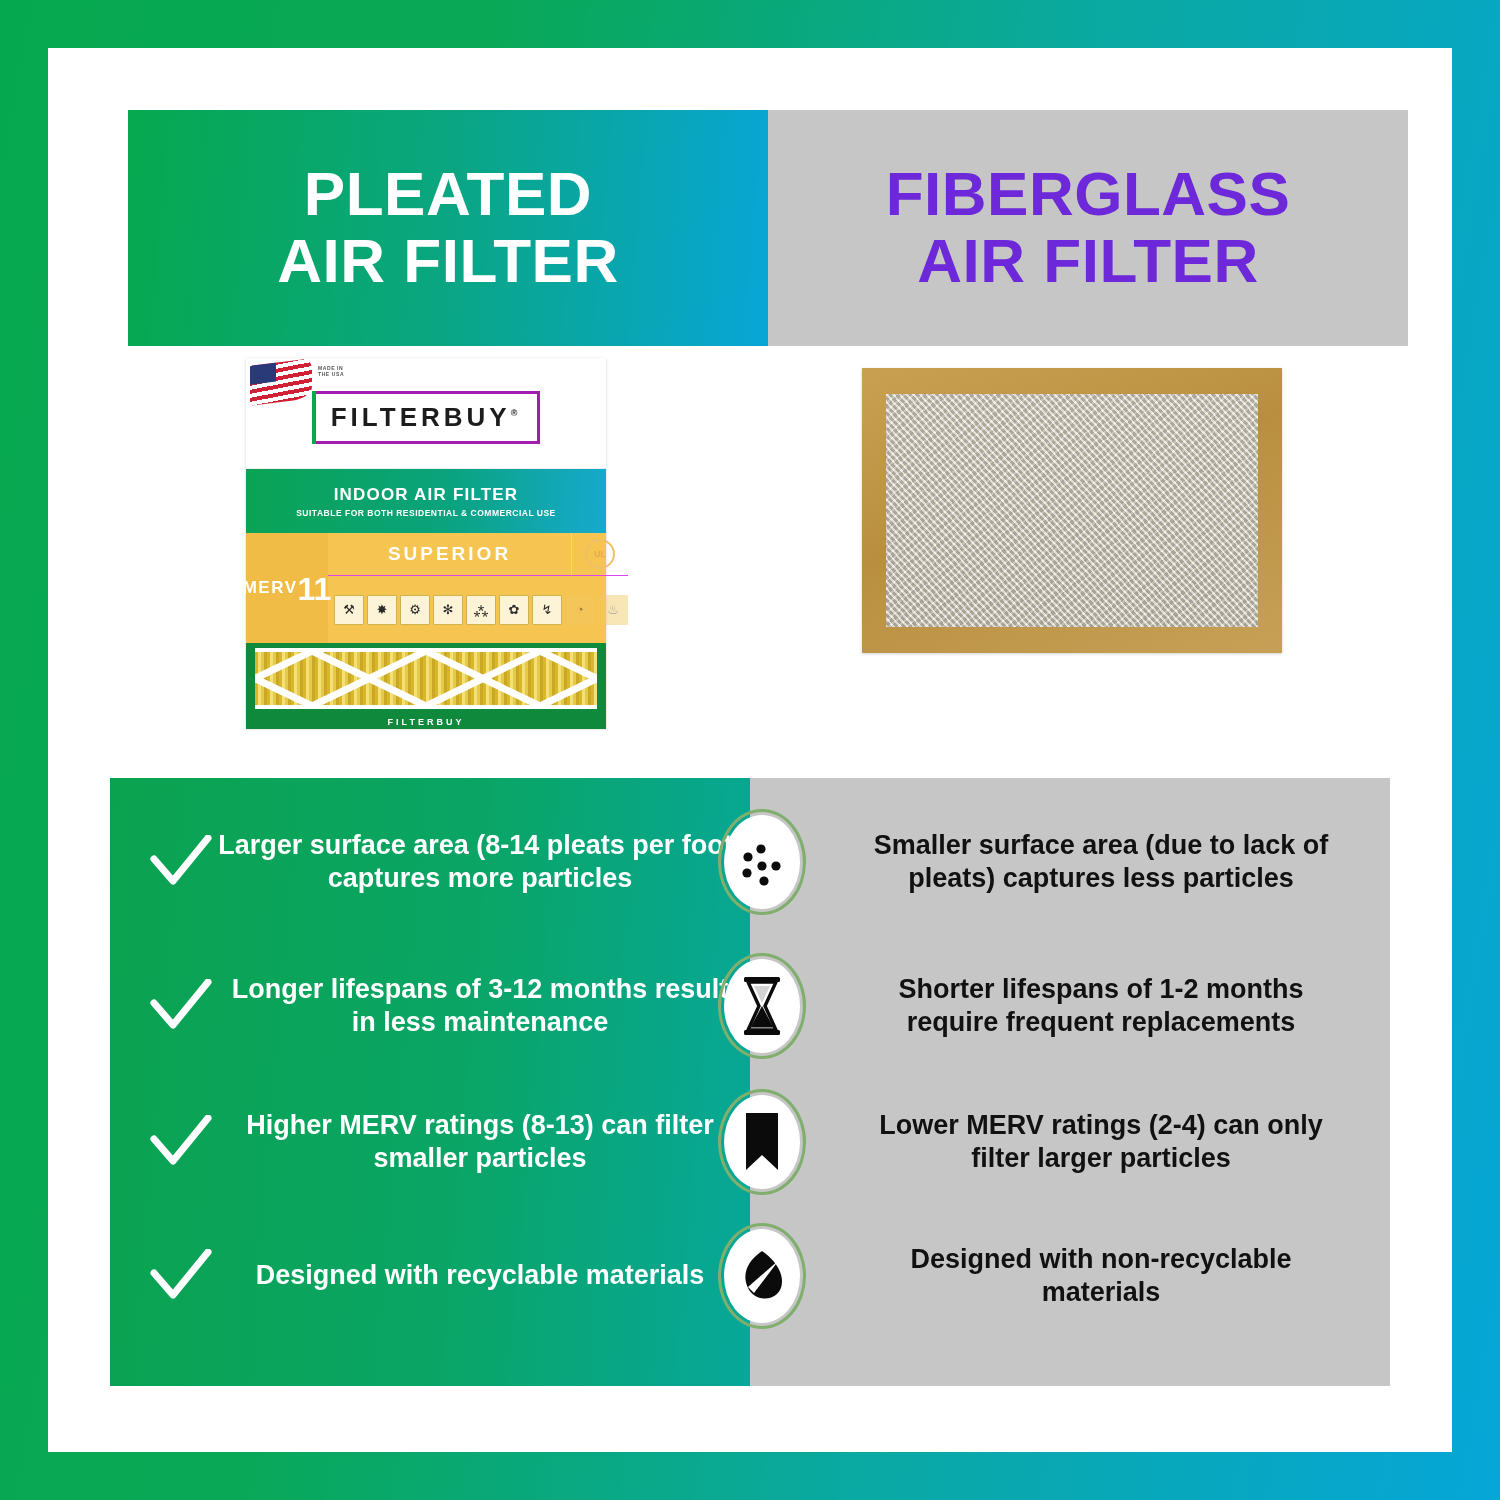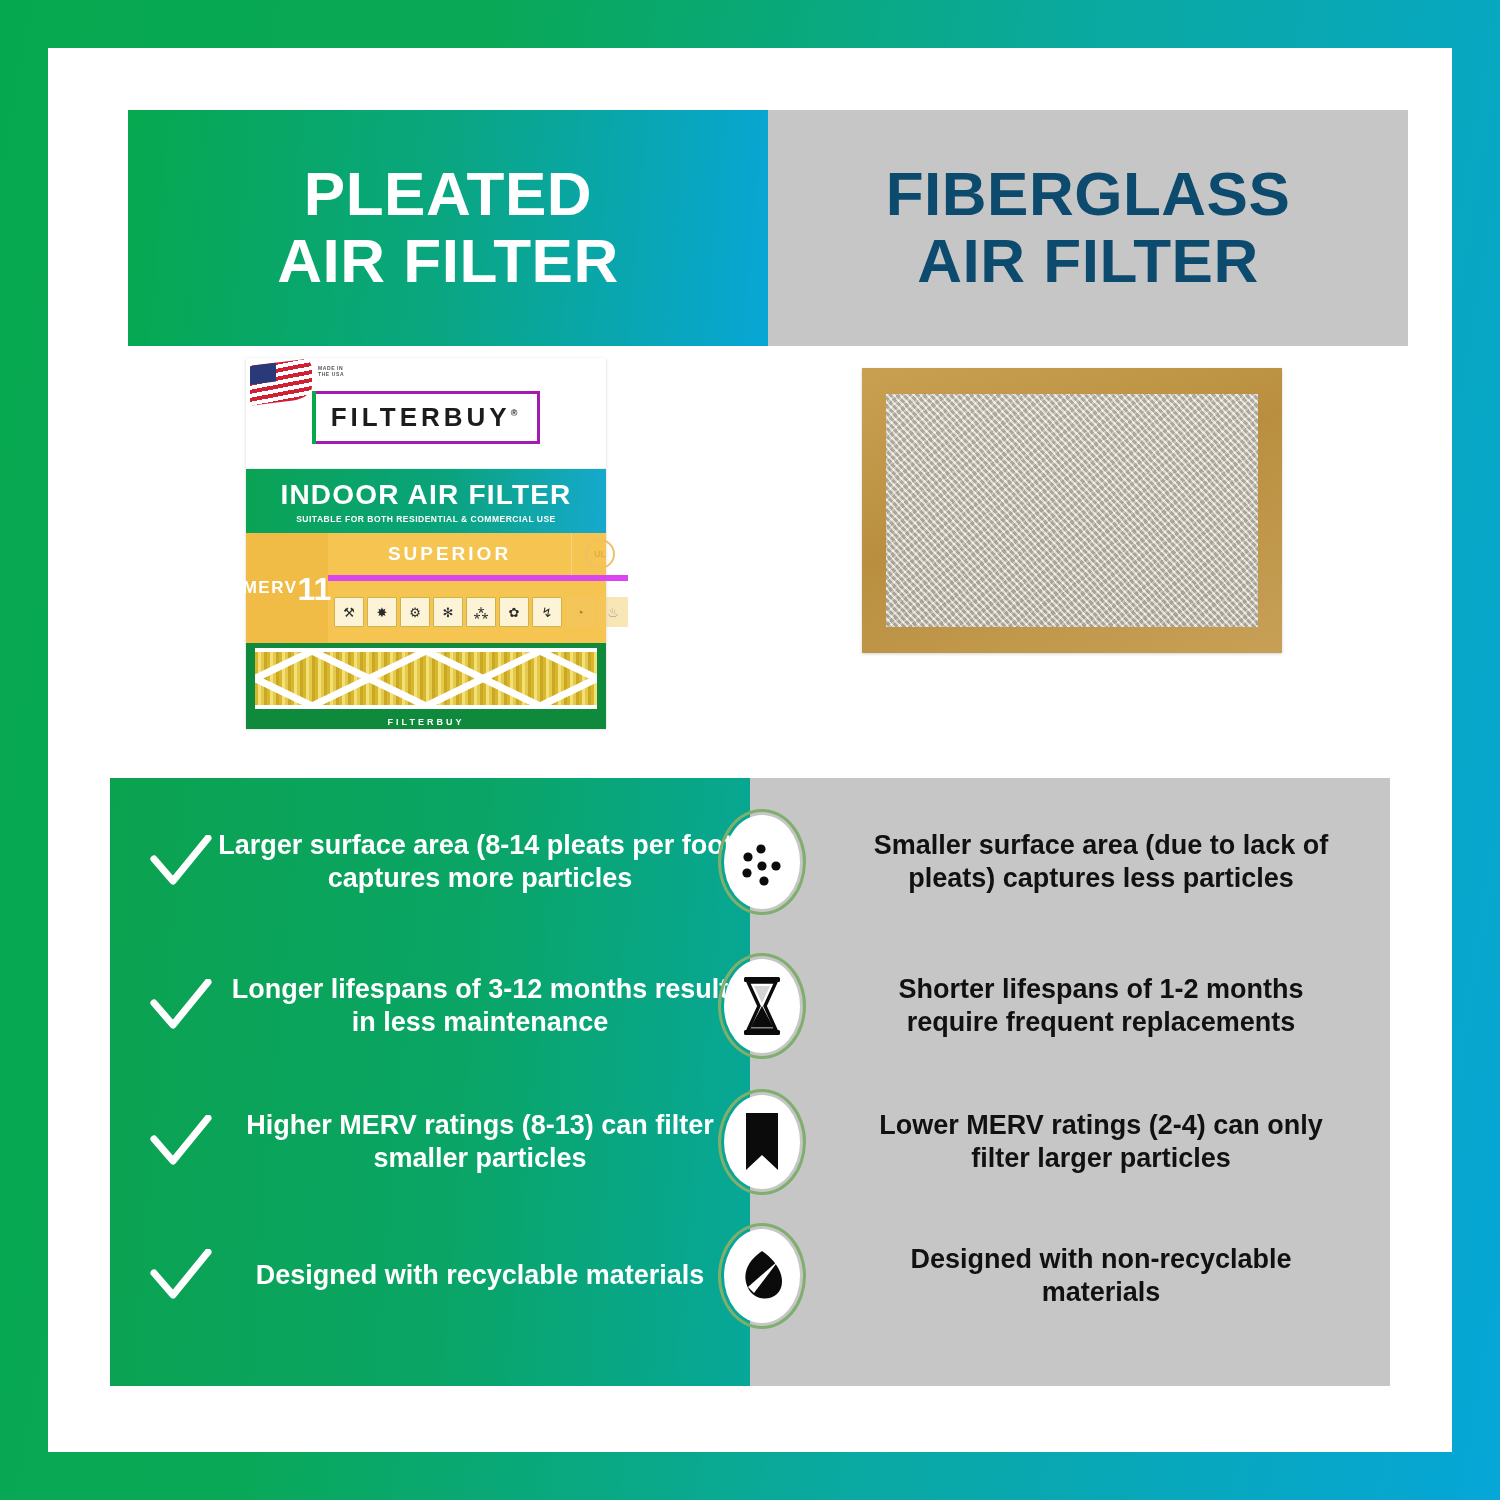--- a/index.html
+++ b/index.html
@@ -37,21 +37,21 @@
   }
   .hdr-right{
     width:640px;height:236px;background:#c6c6c6;
     display:flex;align-items:center;justify-content:center;
   }
   .hdr-title{
     font-size:62px;font-weight:bold;line-height:1.08;
     text-align:center;letter-spacing:0.5px;
   }
   .hdr-left .hdr-title{color:#ffffff;}
-  .hdr-right .hdr-title{color:#0c4a6e;}
+  .hdr-right .hdr-title{color:#6d28d9;}
 
   
   .products{
     position:absolute;left:0;top:236px;width:1280px;height:432px;
     background:#ffffff;display:flex;
   }
   .prod-cell{width:640px;height:432px;position:relative;}
 
   
   .pkg{
@@ -93,37 +93,37 @@
     font-size:26px;font-weight:bold;color:#1c1c1c;letter-spacing:4px;
   }
   .brandtext sup{font-size:9px;vertical-align:super;}
 
   .pkg-green{
     height:64px;
     background:linear-gradient(95deg,#0aa354 0%,#0aa37c 55%,#16a9cf 100%);
     color:#fff;text-align:center;
     display:flex;flex-direction:column;align-items:center;justify-content:center;
   }
-  .pkg-green .l1{font-size:28px;font-weight:bold;letter-spacing:1.2px;}
+  .pkg-green .l1{font-size:17px;font-weight:bold;letter-spacing:1.2px;}
   .pkg-green .l2{font-size:8.5px;font-weight:bold;letter-spacing:.5px;margin-top:3px;}
 
   .pkg-yellow{
     height:110px;background:#f5c451;display:flex;position:relative;
   }
   .merv{
     width:82px;background:#f0bc45;
     display:flex;align-items:center;justify-content:center;
     color:#ffffff;
   }
   .merv .m1{font-size:17px;font-weight:bold;letter-spacing:1.5px;}
   .merv .m2{font-size:32px;font-weight:bold;line-height:1;margin-top:2px;}
   .yellow-right{flex:1;display:flex;flex-direction:column;}
   .sup-row{
     height:42px;display:flex;align-items:center;
-    border-bottom:6px solid #d946ef;
+    border-bottom:1px solid #d946ef;
   }
   .sup-label{
     flex:1;text-align:center;color:#ffffff;font-size:19px;
     font-weight:bold;letter-spacing:3px;
   }
   .ul-mark{
     width:56px;height:42px;border-left:1px solid #f7d483;
     display:flex;align-items:center;justify-content:center;
     color:#e8b githubf;
   }

